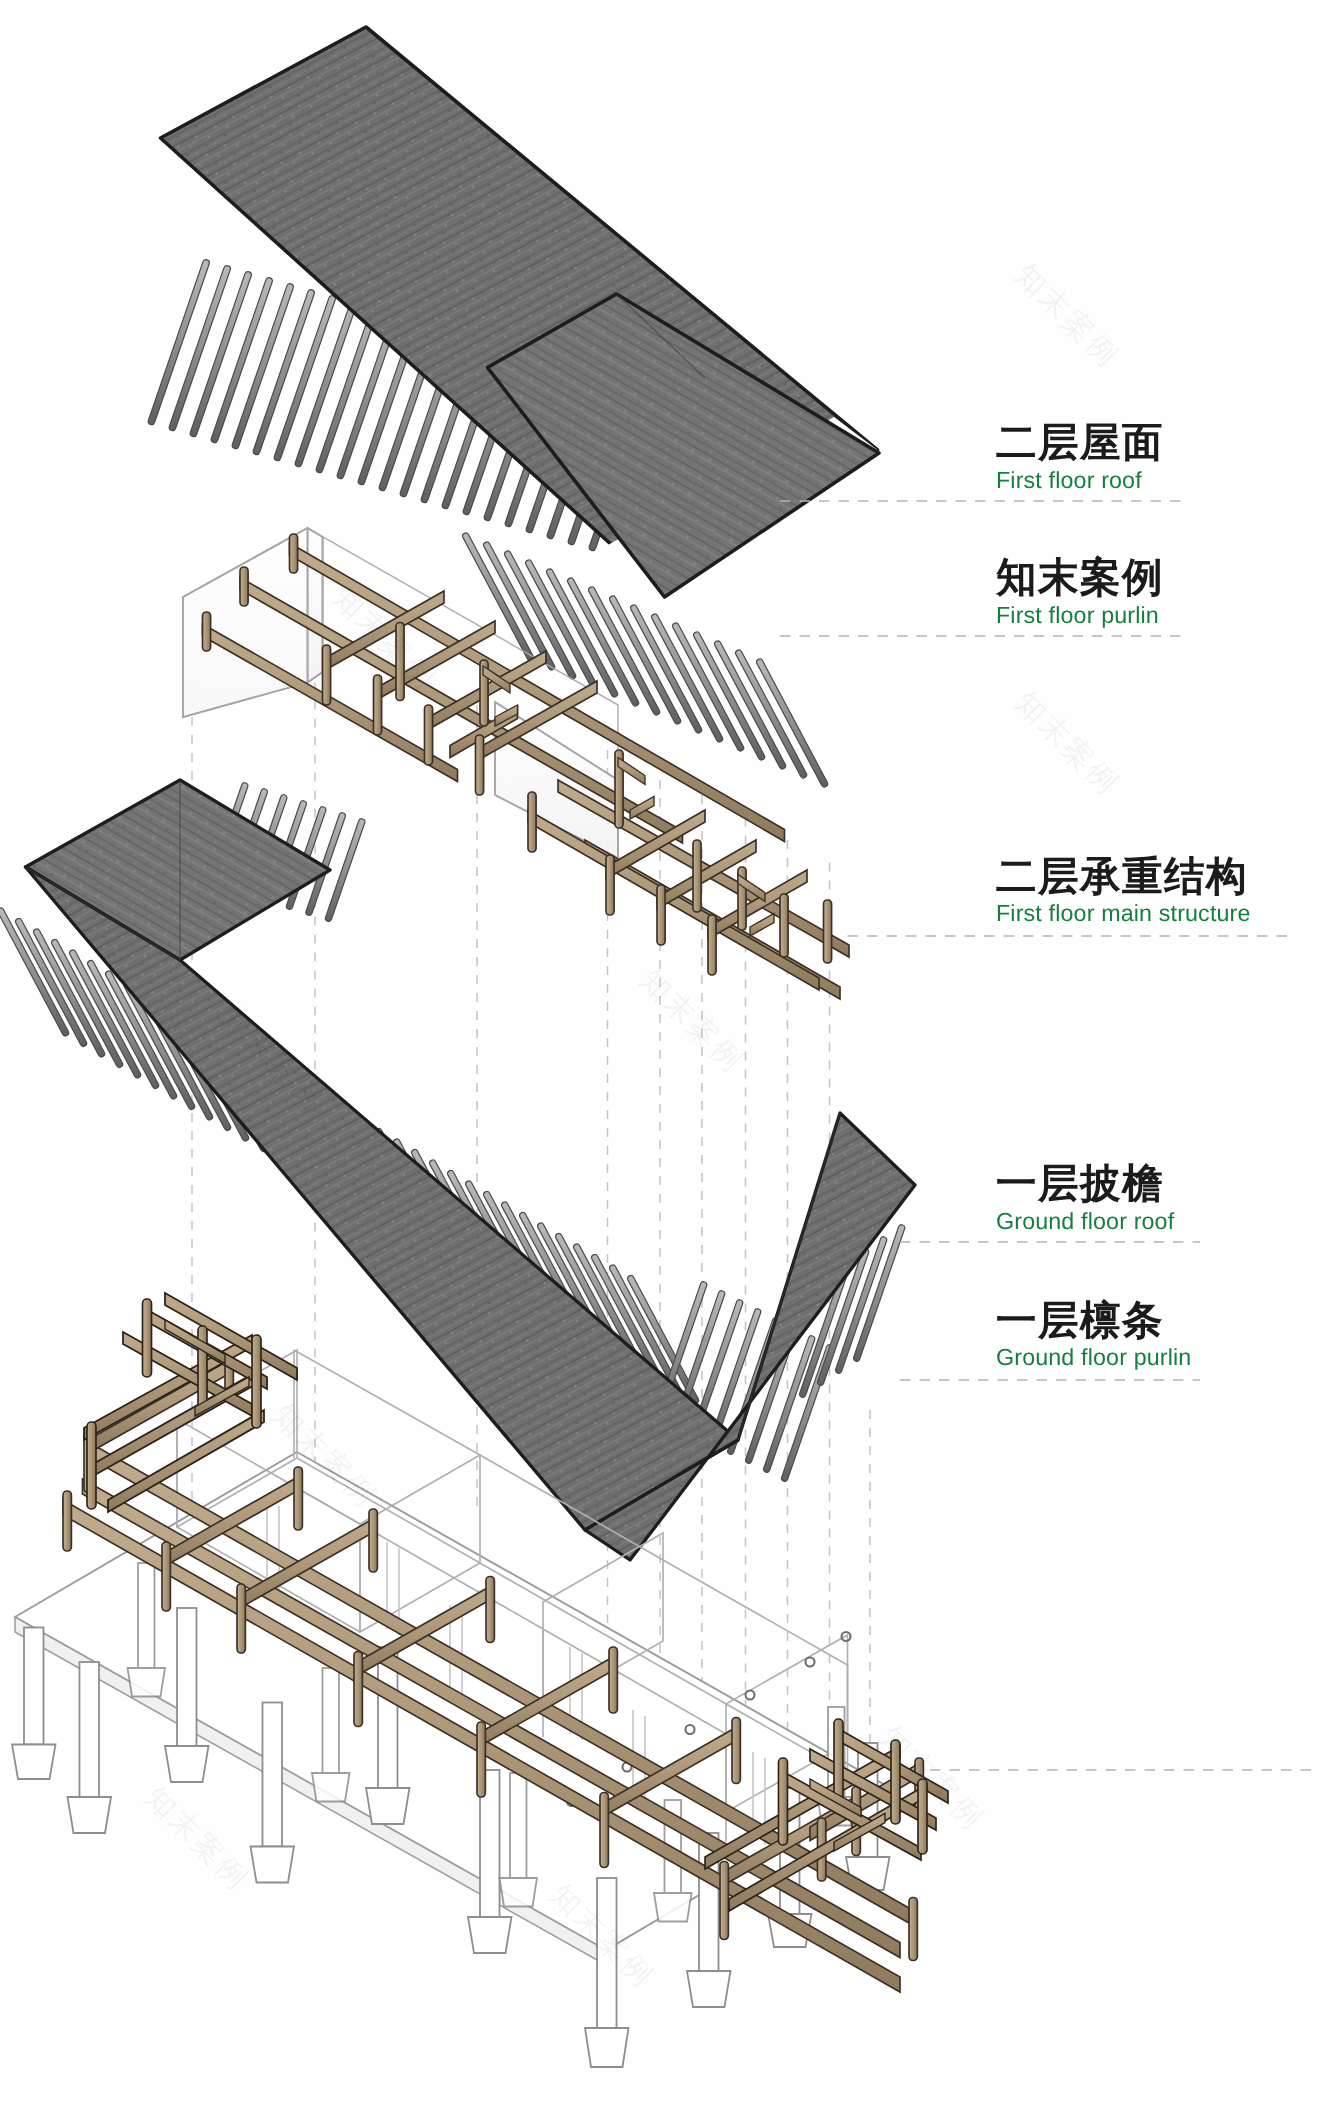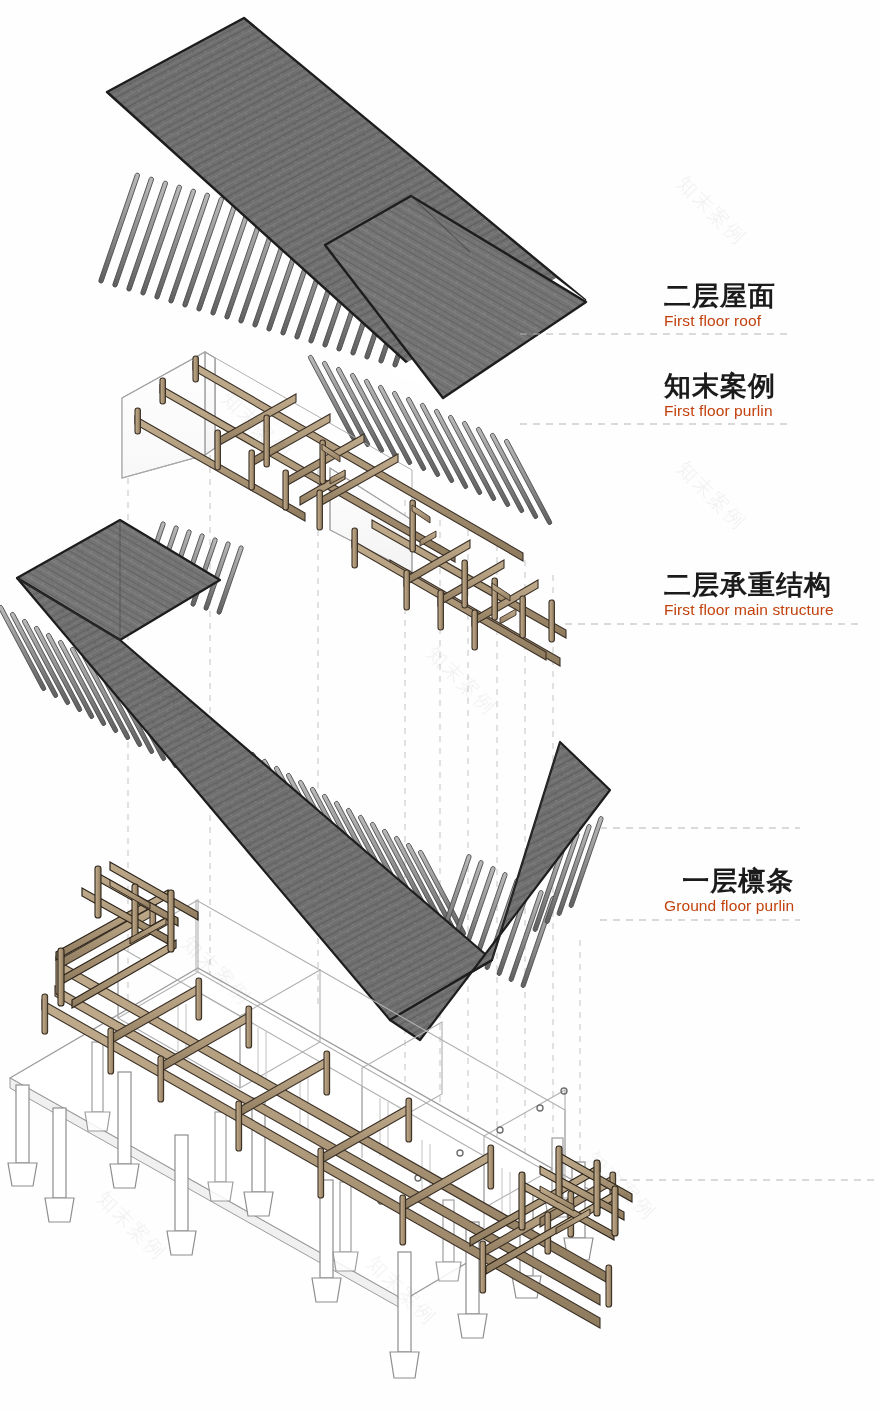--- a/index.html
+++ b/index.html
@@ -12,21 +12,21 @@
   #stage{position:absolute;left:0;top:0;width:880px;height:1410px;}
   svg#drawing{position:absolute;left:0;top:0;width:880px;height:1410px;display:block;}
 
   .label-group{position:absolute;}
   .lbl-cn{
     font-size:27px;color:#1b1b1b;line-height:1.08;white-space:nowrap;
     font-family:"DejaVu Sans","Liberation Sans",sans-serif;
     letter-spacing:1px;font-weight:700;
   }
   .lbl-en{
-    font-size:15.5px;color:#c2410c;line-height:1.15;white-space:nowrap;
+    font-size:15.5px;color:#15803d;line-height:1.15;white-space:nowrap;
     font-family:"Liberation Sans","DejaVu Sans",sans-serif;
     margin-top:2px;letter-spacing:0.1px;
   }
   .wm{
     position:absolute;color:#000;opacity:0.045;font-size:20px;
     font-family:"DejaVu Sans",sans-serif;white-space:nowrap;
     transform:rotate(45deg);transform-origin:left top;pointer-events:none;
     letter-spacing:2px;
   }
 </style>
@@ -523,20 +523,24 @@
   <div class="label-group" style="left:664px;top:371px;">
     <div class="lbl-cn">知末案例</div>
     <div class="lbl-en">First floor purlin</div>
   </div>
 
   <div class="label-group" style="left:664px;top:570px;">
     <div class="lbl-cn">二层承重结构</div>
     <div class="lbl-en">First floor main structure</div>
   </div>
 
-
-  <div class="label-group" style="left:664px;top:866px;text-align:right;">
+  <div class="label-group" style="left:664px;top:775px;">
+    <div class="lbl-cn">一层披檐</div>
+    <div class="lbl-en">Ground floor roof</div>
+  </div>
+
+  <div class="label-group" style="left:664px;top:866px;">
     <div class="lbl-cn">一层檩条</div>
     <div class="lbl-en">Ground floor purlin</div>
   </div>
 
 
 </div>
 
 </body></html>

